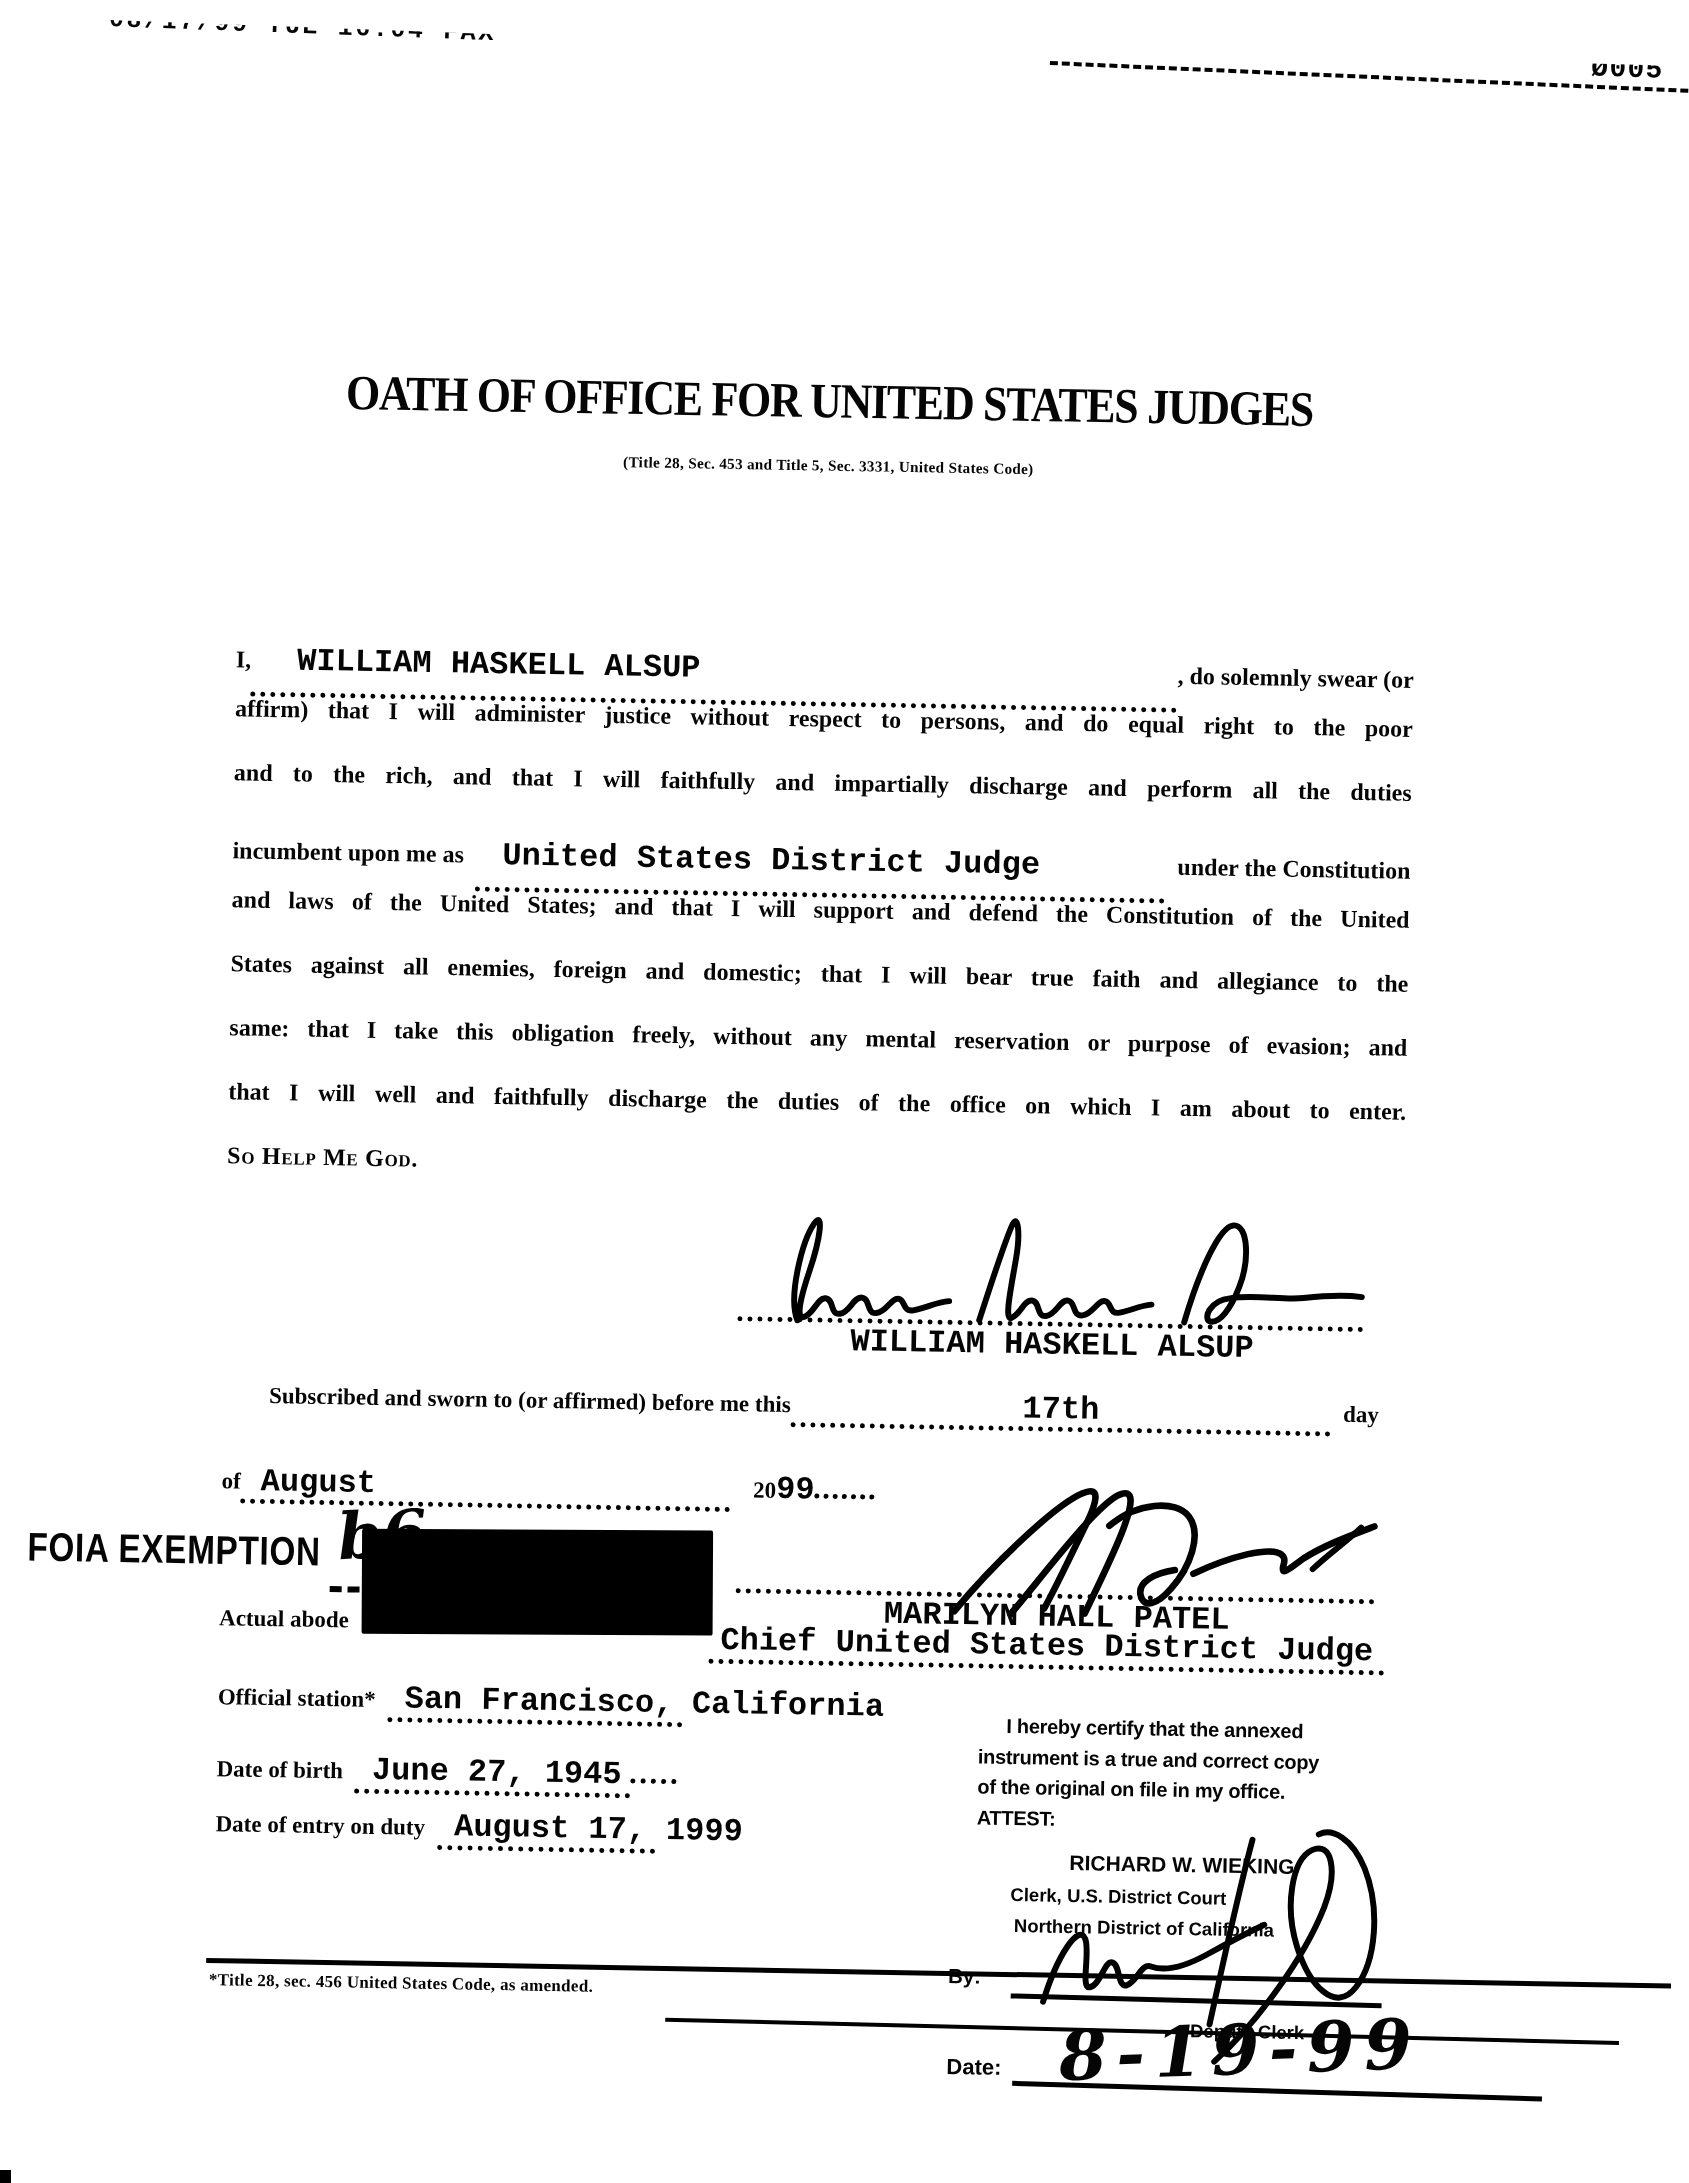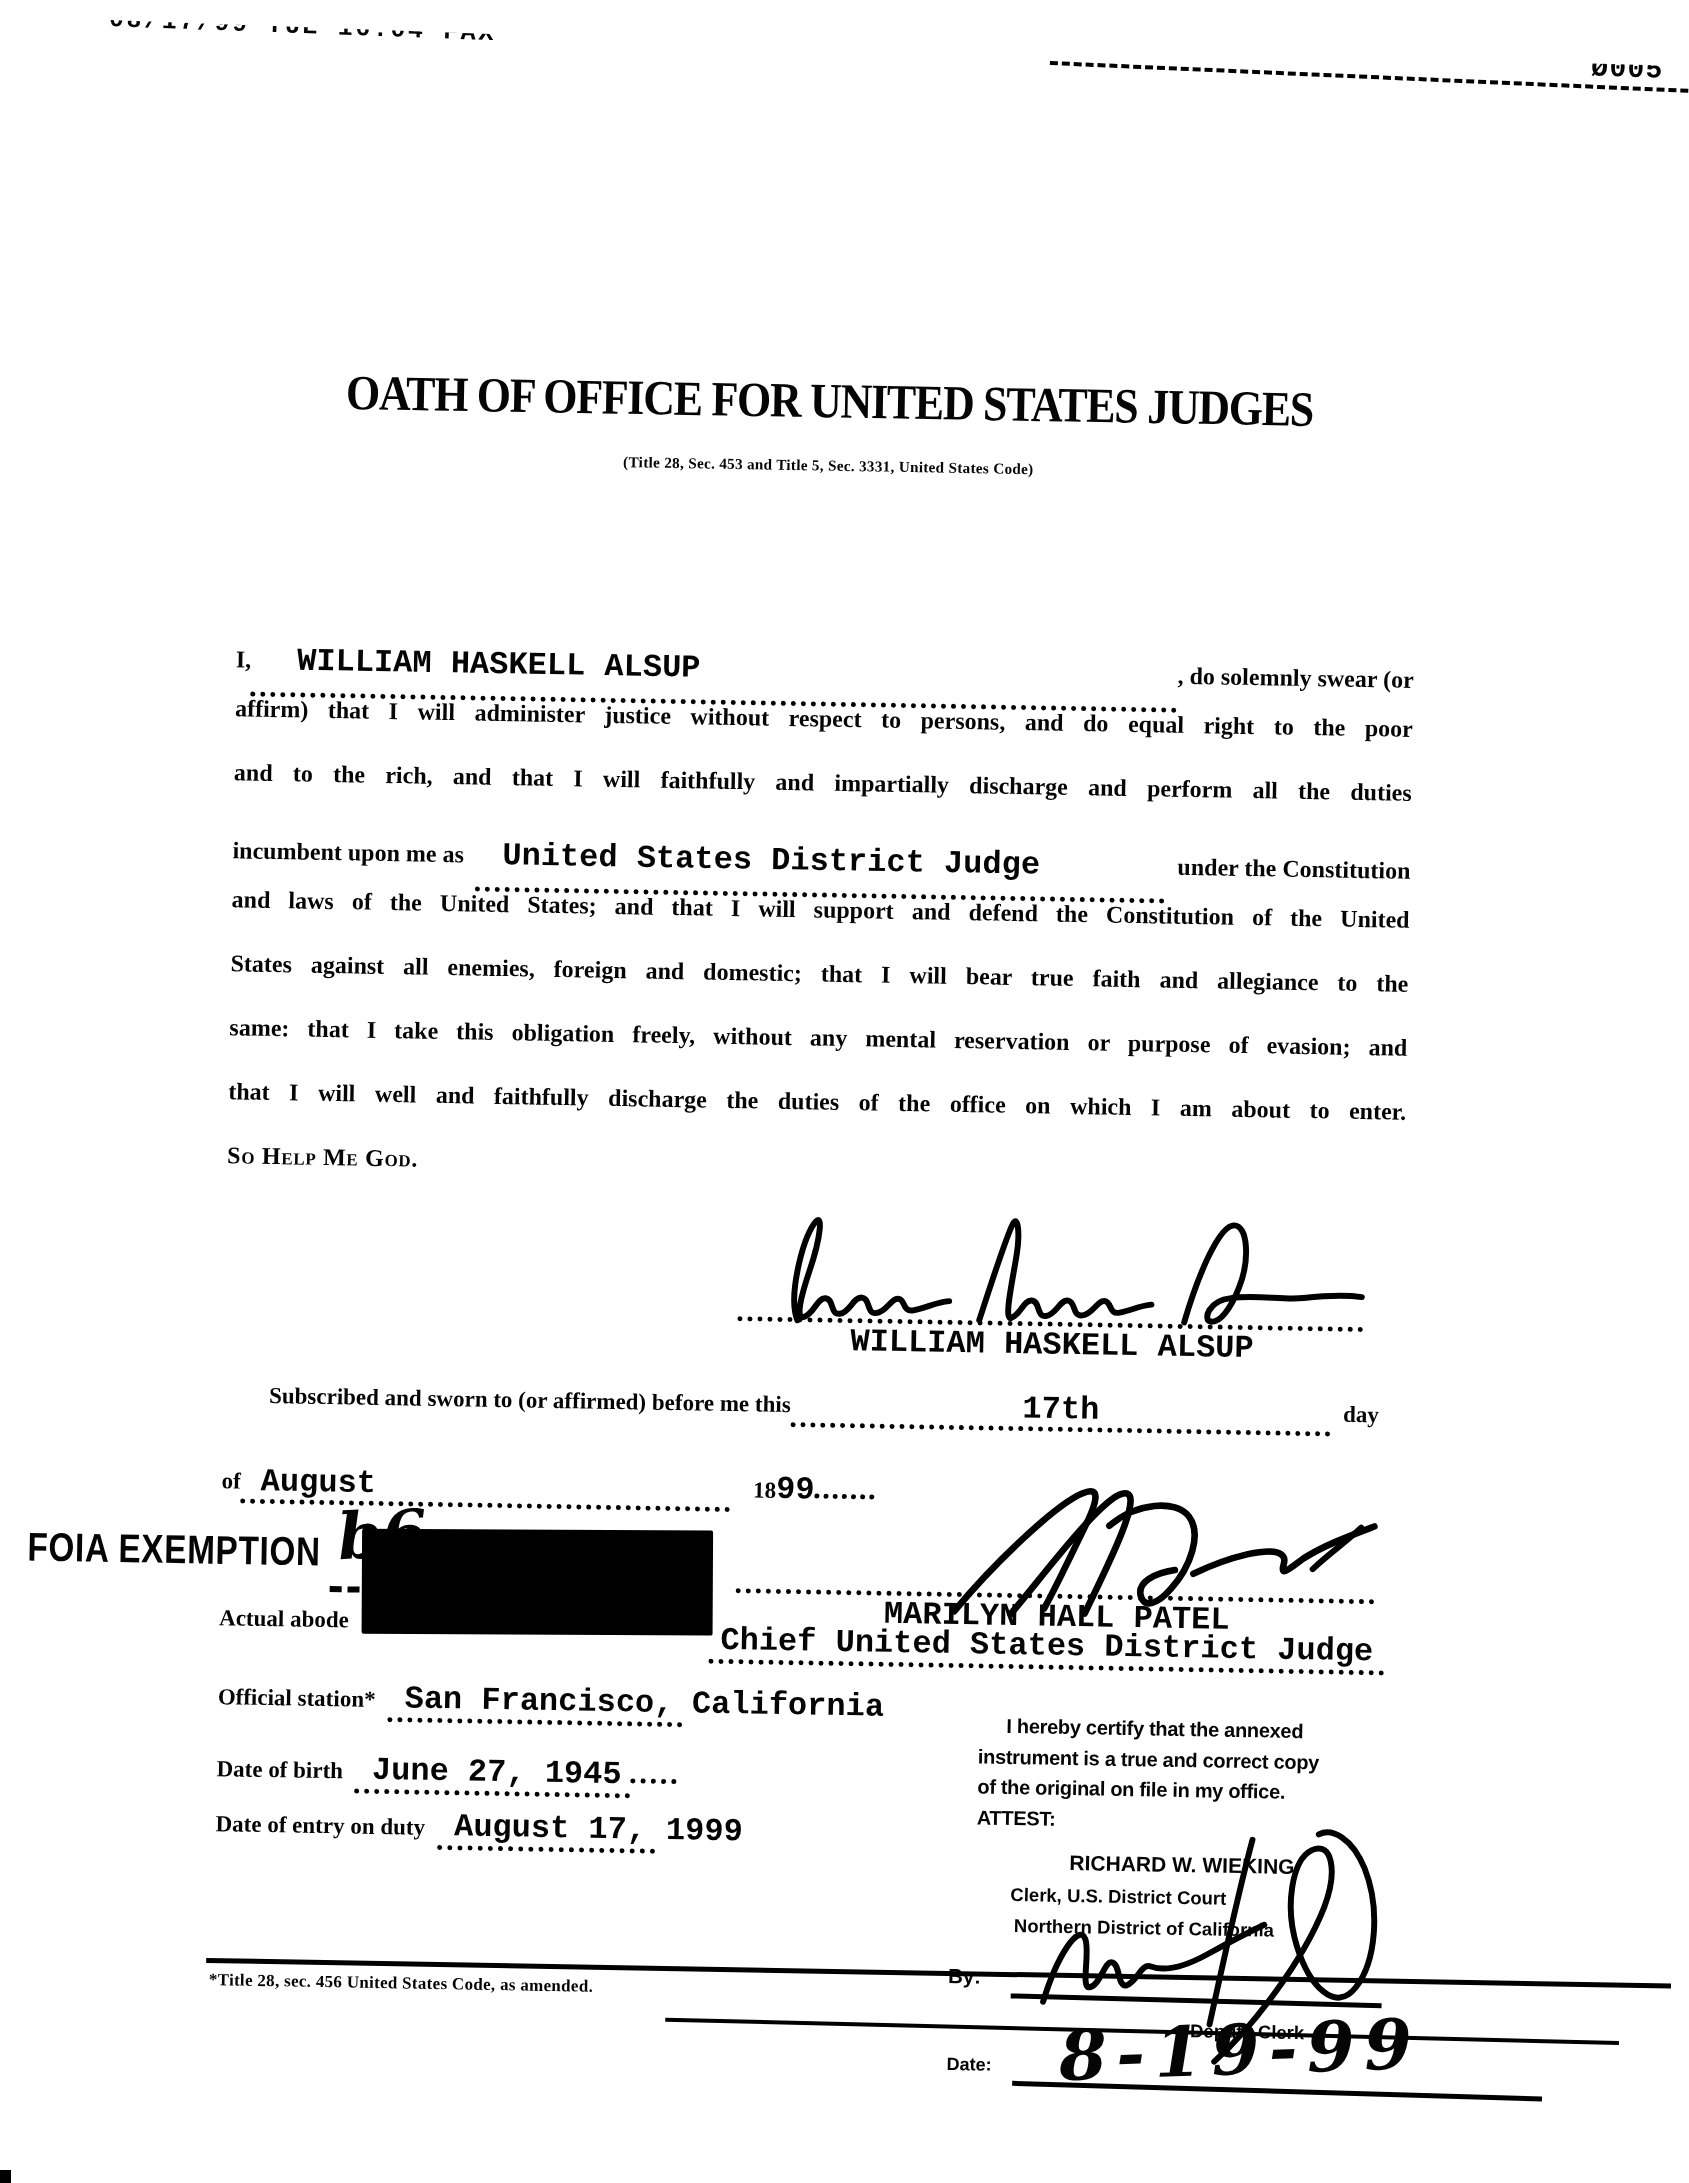--- a/index.html
+++ b/index.html
@@ -143,21 +143,21 @@
         </span>
         <span class="gap"></span>
         <span>day</span>
       </div>
       <div class="subline" style="margin-top:17px;">
         <span>of</span>
         <span class="leader" style="flex:0 0 490px;">
           <span class="typed pad30">August</span>
         </span>
         <span class="gap" style="flex-basis:22.5px;"></span>
-        <span>18</span>
+        <span>20</span>
         <span class="typed">99</span>
         <span class="trail-dots" style="width:60px;"></span>
       </div>
     </div>
 
     <div class="foia">FOIA EXEMPTION</div>
     <div class="b6 handwrite" style="position:absolute;">b6</div>
     <div class="b6-dashes"></div>
     <div class="redaction"></div>
 
@@ -204,21 +204,21 @@
       <div>ATTEST:</div>
     </div>
 
     <div class="abs sans" style="left:1037px;top:1847px;width:318px;text-align:center;font-size:21px;">RICHARD W. WIEKING</div>
     <div class="abs sans" style="left:1025px;top:1881px;font-size:18.5px;">Clerk, U.S. District Court</div>
     <div class="abs sans" style="left:1029px;top:1912px;font-size:18.5px;">Northern District of California</div>
     <div class="abs sans" style="left:964px;top:1962px;font-size:20.5px;">By:</div>
     <div class="hline" style="left:1027px;top:1992px;width:371px;height:4.6px;transform:rotate(0.5deg);"></div>
     <div class="abs sans" style="left:1207px;top:2014px;font-size:18.5px;">Deputy Clerk</div>
     <div class="hline" style="left:682px;top:2024px;width:954px;height:4px;transform:rotate(0.4deg);"></div>
-    <div class="abs sans" style="left:964px;top:2052px;font-size:18px;">Date:</div>
+    <div class="abs sans" style="left:964px;top:2052px;font-size:22px;">Date:</div>
     <div class="hline" style="left:1030px;top:2081px;width:530px;height:4.6px;transform:rotate(0.7deg);"></div>
     <div class="handwrite" style="left:1076px;top:2002px;font-size:69px;letter-spacing:9.3px;transform:rotate(-3deg);">8-19-99</div>
 
     <svg class="sig-svg" style="left:1033px;top:1818px;" width="384" height="245" viewBox="0 0 580 370">
       <path stroke-width="9" d="M40,272 C60,202 92,152 102,176 C110,196 96,252 110,249 C127,245 132,206 144,211 C156,216 152,249 166,245 C182,239 187,211 202,216 C222,223 252,216 287,196 C322,176 352,160 372,150"></path>
       <path stroke-width="9" d="M300,358 C360,302 432,202 462,122 C482,66 472,22 442,36 C412,51 402,122 422,182 C442,242 482,282 512,242 C542,202 547,122 522,62 C502,16 472,2 452,12"></path>
       <path stroke-width="9" d="M352,22 C332,102 312,202 292,302"></path>
     </svg>
 
     <div class="hline" style="left:222px;top:1969px;width:1465px;height:4.6px;"></div>

